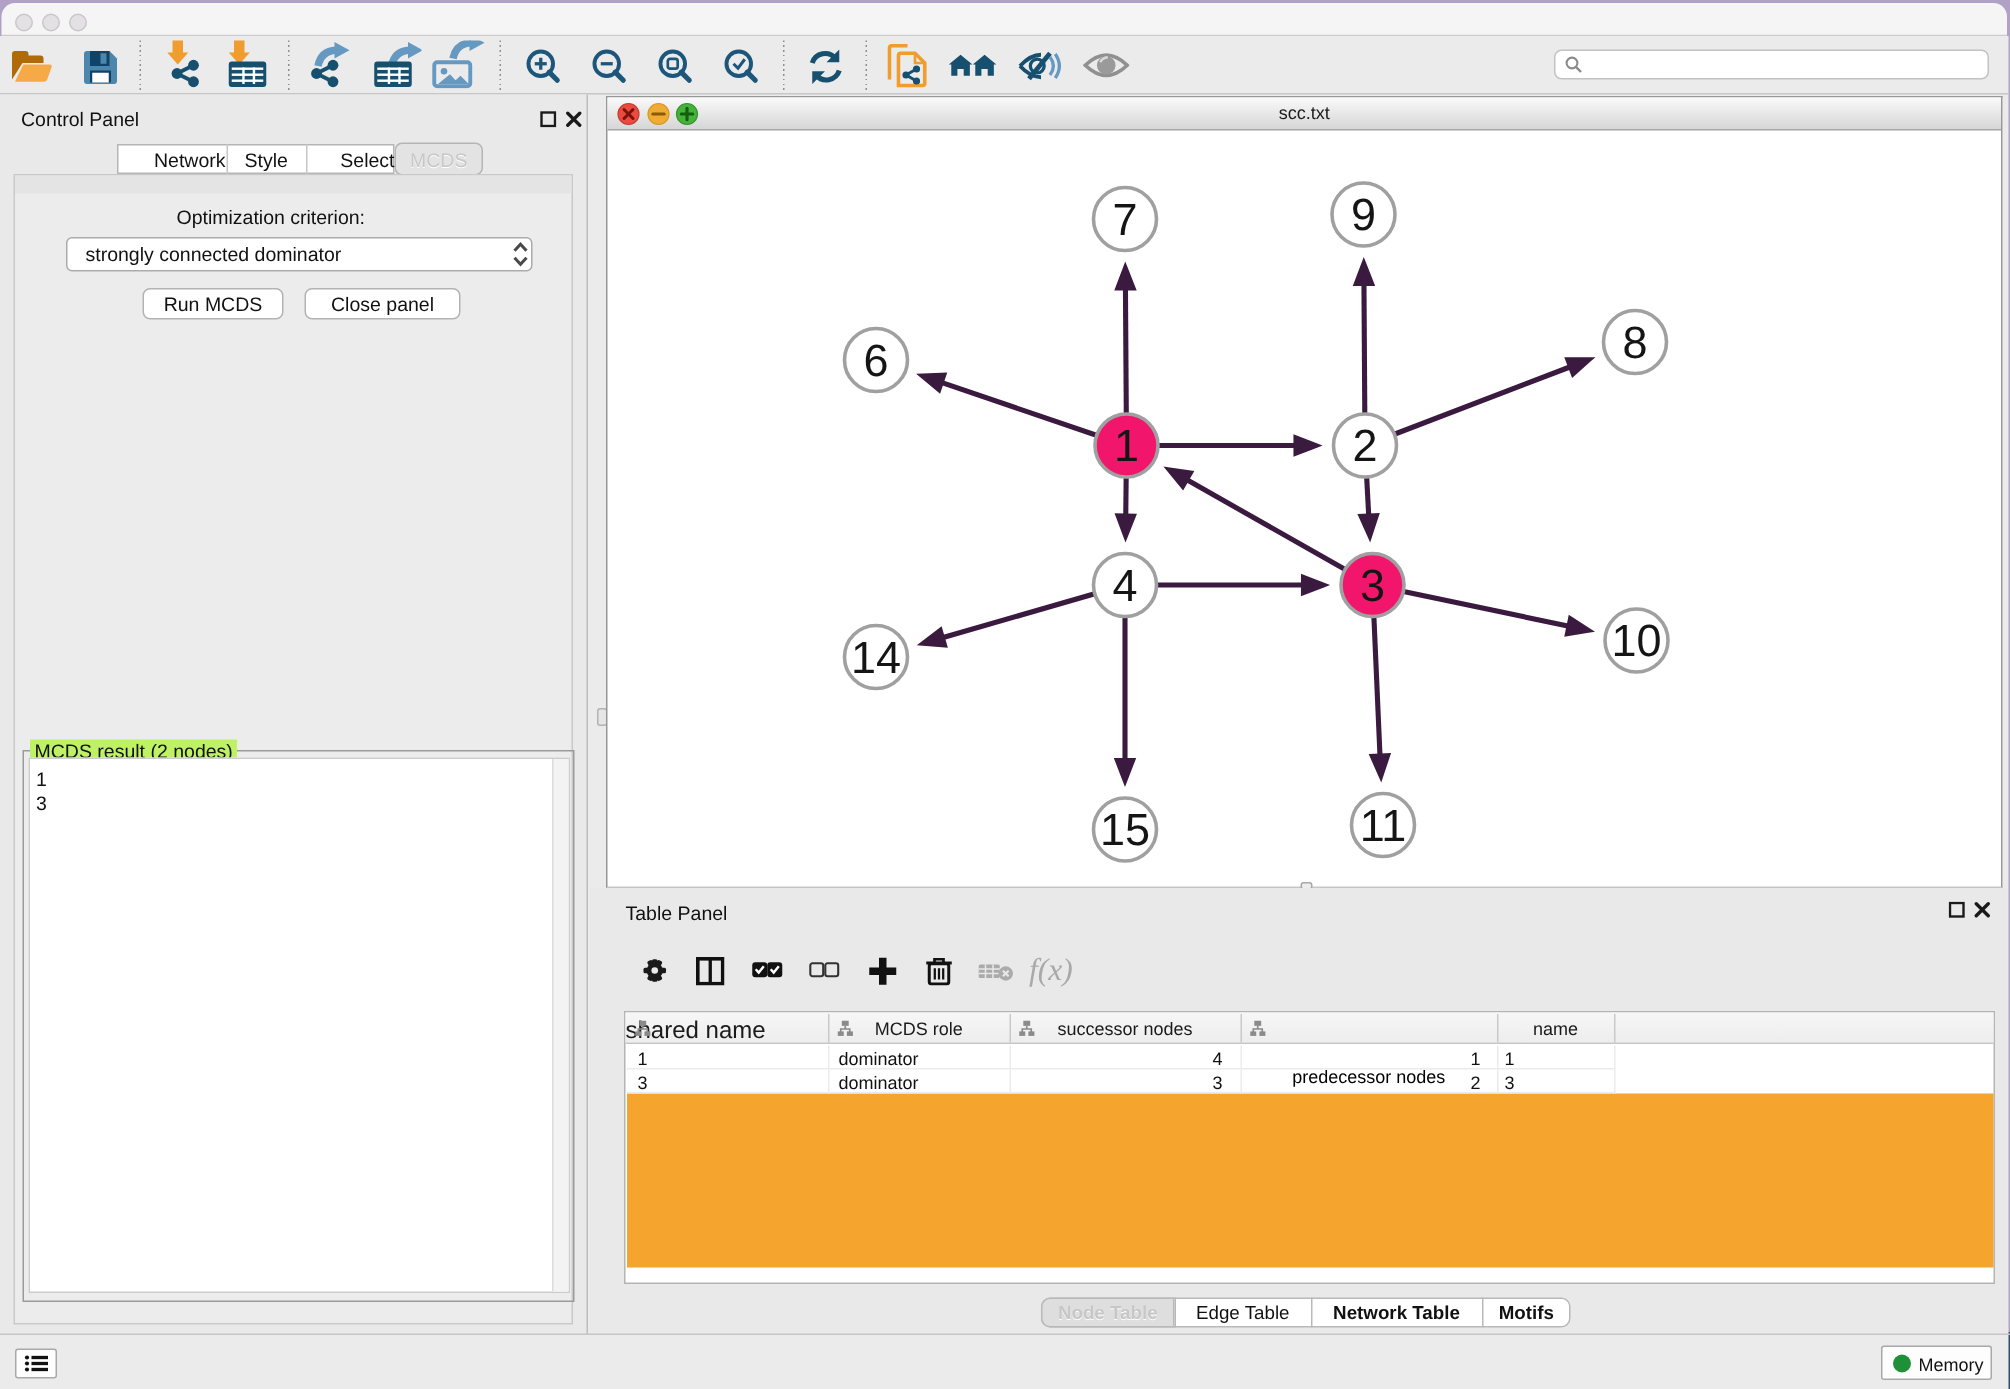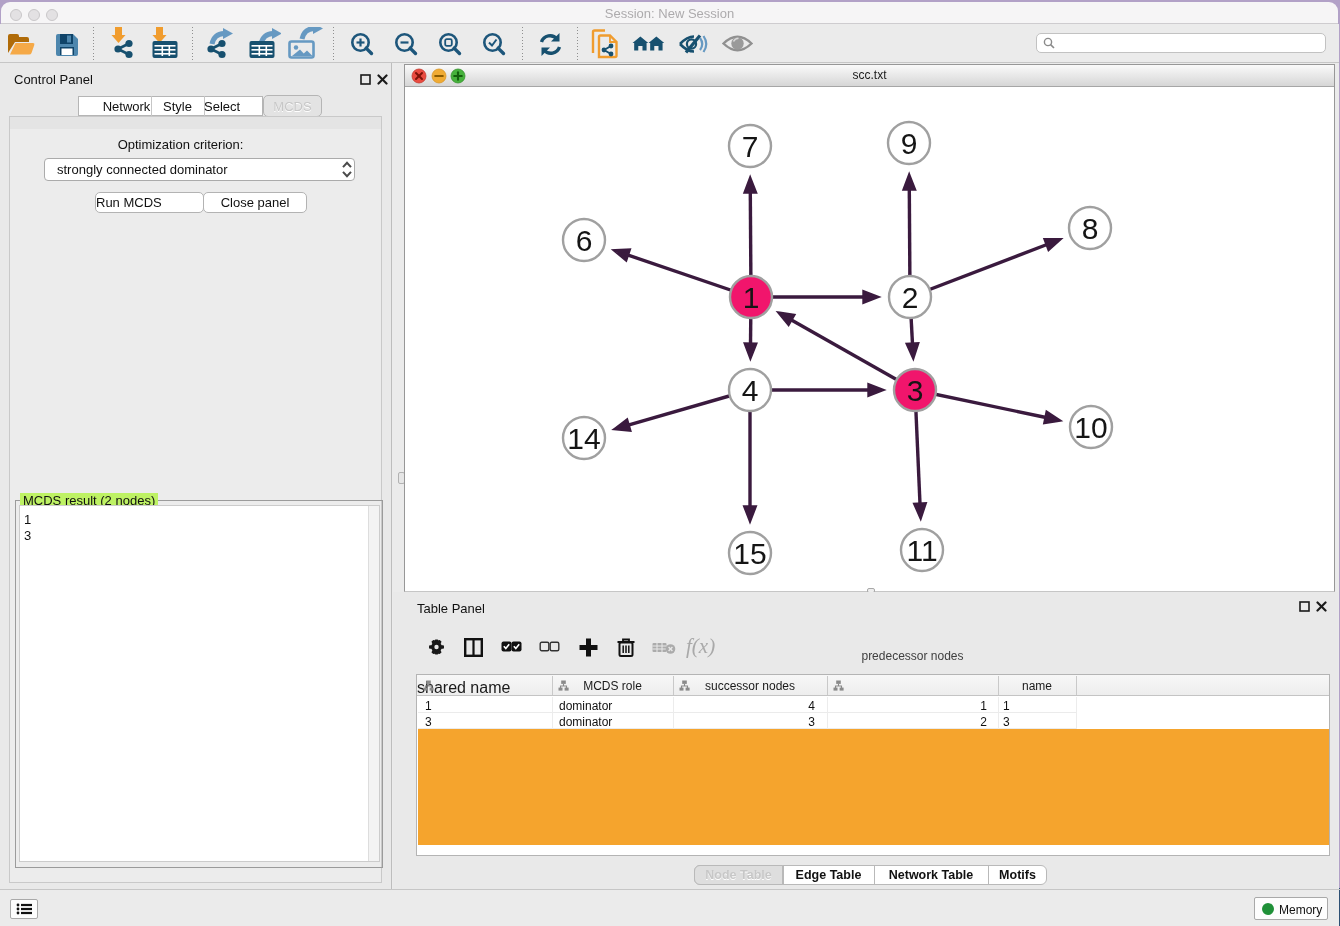--- a/index.html
+++ b/index.html
@@ -4,21 +4,20 @@
 body{width:1340px;height:926px;background:#b2a1c7;font-family:"Liberation Sans",sans-serif;overflow:hidden;position:relative;font-size:13px;color:#111;}
 .abs{position:absolute;}
 .sep{position:absolute;top:27px;height:33px;width:1px;background-image:repeating-linear-gradient(to bottom,#8f8f8f 0 1px,transparent 1px 3.2px);}
 .etched{color:#c7c7c7;text-shadow:0 1px 0 #ffffff;}
 </style></head><body>
 <div class="abs" style="left:1336px;top:888px;width:4px;height:38px;background:#2d4f74;"></div>
 <div class="abs" style="left:1px;top:2px;width:1337px;height:21px;background:#f6f5f6;border-radius:9px 9px 0 0;border-bottom:1px solid #cecccf;">
  <div class="abs" style="left:9px;top:7px;width:10px;height:10px;border-radius:50%;background:#e3e1e3;border:1px solid #c9c7c9;"></div>
  <div class="abs" style="left:27px;top:7px;width:10px;height:10px;border-radius:50%;background:#e3e1e3;border:1px solid #c9c7c9;"></div>
  <div class="abs" style="left:45px;top:7px;width:10px;height:10px;border-radius:50%;background:#e3e1e3;border:1px solid #c9c7c9;"></div>
- <div class="abs" style="left:0;top:4px;width:100%;text-align:center;color:#adabad;">Session: New Session</div>
 </div>
 <div class="abs" style="left:0;top:24px;width:1339px;height:902px;background:#ebebeb;"></div>
 
 <div class="abs" style="left:0;top:62px;width:1339px;height:1px;background:#c6c6c6;"></div>
 <svg class="abs" style="left:7px;top:33px" width="29" height="22" viewBox="0 0 29 22">
     <path d="M1 20 L1 3 Q1 1 3 1 L10 1 Q12 1 12 3 L12 4 L20 4 Q22 4 22 6 L22 9 L8 9 Z" fill="#b06b08"></path>
     <path d="M8.5 10 L26 10 Q28 10 27.3 12 L24.5 20 Q24 21.5 22 21.5 L3 21.5 Z" fill="#f5a947"></path>
   </svg>
 <svg class="abs" style="left:55px;top:33px" width="24" height="24" viewBox="0 0 24 24">
     <path d="M1 3 Q1 1 3 1 L18 1 L23 6 L23 21 Q23 23 21 23 L3 23 Q1 23 1 21 Z" fill="#4d86ad"></path>
@@ -155,32 +154,32 @@
       <line x1="9.5" y1="1.5" x2="1.5" y2="9.5"></line>
     </g>
   </svg>
 
 <div class="abs" style="left:263px;top:95px;width:59px;height:22px;background:#e3e3e3;border:1px solid #b5b5b5;border-radius:5px;box-sizing:border-box;"></div>
 <div class="abs" style="left:78px;top:96px;width:185px;height:20px;background:#fff;border:1px solid #b5b5b5;box-sizing:border-box;"></div>
 <div class="abs" style="left:151px;top:96px;width:1px;height:20px;background:#c6c6c6;"></div>
 <div class="abs" style="left:204px;top:96px;width:1px;height:20px;background:#c6c6c6;"></div>
 <div class="abs" style="left:78px;top:99px;width:73px;text-align:center;margin-left:12px;">Network</div>
 <div class="abs" style="left:151px;top:99px;width:53px;text-align:center;">Style</div>
-<div class="abs" style="left:204px;top:99px;width:59px;text-align:left;">Select</div>
+<div class="abs" style="left:204px;top:99px;width:59px;text-align:right;">Select</div>
 <div class="abs etched" style="left:263px;top:99px;width:59px;text-align:center;">MCDS</div>
 
 <div class="abs" style="left:9px;top:116px;width:373px;height:767px;background:#ececec;border:1px solid #c9c9c9;box-sizing:border-box;"></div>
 <div class="abs" style="left:10px;top:117px;width:371px;height:12px;background:#e4e4e4;"></div>
 <div class="abs" style="left:9px;top:137px;width:343px;text-align:center;">Optimization criterion:</div>
 <div class="abs" style="left:44px;top:158px;width:311px;height:23px;background:#fff;border:1px solid #ababab;border-radius:4px;box-sizing:border-box;"></div>
 <div class="abs" style="left:57px;top:162px;">strongly connected dominator</div>
 <svg class="abs" style="left:341px;top:161px" width="12" height="17" viewBox="0 0 12 17">
     <path d="M2 6.2 L6 1.8 L10 6.2 M2 10.8 L6 15.2 L10 10.8" stroke="#4a4a4a" stroke-width="2" fill="none"></path>
   </svg>
-<div class="abs" style="left:95px;top:192px;width:109px;height:21px;background:#fff;border:1px solid #b3b3b3;border-radius:5px;box-sizing:border-box;line-height:19px;">Run MCDS</div>
+<div class="abs" style="left:95px;top:192px;width:94px;height:21px;background:#fff;border:1px solid #b3b3b3;border-radius:5px;box-sizing:border-box;text-align:center;line-height:19px;">Run MCDS</div>
 <div class="abs" style="left:203px;top:192px;width:104px;height:21px;background:#ffffff;border:1px solid #b3b3b3;border-radius:5px;box-sizing:border-box;text-align:center;line-height:19px;">Close panel</div>
 
 <div class="abs" style="left:15px;top:500px;width:368px;height:368px;border:1px solid #9b9b9b;box-sizing:border-box;"></div>
 <div class="abs" style="left:20px;top:493px;background:#bef264;padding:0 3px;font-size:13px;">MCDS result (2 nodes)</div>
 <div class="abs" style="left:19px;top:505px;width:361px;height:357px;background:#fff;border:1px solid #cccccc;box-sizing:border-box;"></div>
 <div class="abs" style="left:368px;top:506px;width:11px;height:355px;background:#f3f3f3;border-left:1px solid #dddddd;box-sizing:border-box;"></div>
 <div class="abs" style="left:24px;top:512px;line-height:16px;">1<br>3</div>
 
 <div class="abs" style="left:398px;top:472px;width:7px;height:12px;background:#e6e6e6;border:1px solid #b2b2b2;border-radius:2px;box-sizing:border-box;"></div>
 
@@ -349,21 +348,21 @@
   </svg>
 <div class="abs" style="left:827px;top:676px;width:1px;height:19px;background:#c9c9c9;"></div>
 <div class="abs" style="left:673px;top:679px;width:154px;text-align:center;font-size:12px;color:#1a1a1a;">successor nodes</div>
 <svg class="abs" style="left:679px;top:680px" width="11" height="11" viewBox="0 0 11 11">
     <rect x="3.2" y="0.5" width="4.6" height="3.4" fill="#8a8a8a"></rect>
     <path d="M5.5 4 L5.5 6 M2.5 8 L2.5 6 L8.5 6 L8.5 8" stroke="#8a8a8a" stroke-width="1.1" fill="none"></path>
     <rect x="0.5" y="7.6" width="4" height="3" fill="#8a8a8a"></rect>
     <rect x="6.6" y="7.6" width="4" height="3" fill="#8a8a8a"></rect>
   </svg>
 <div class="abs" style="left:998px;top:676px;width:1px;height:19px;background:#c9c9c9;"></div>
-<div class="abs" style="left:827px;top:649px;width:171px;text-align:center;font-size:12px;color:#404040;">predecessor nodes</div>
+<div class="abs" style="left:827px;top:711px;width:171px;text-align:center;font-size:12px;color:#000000;">predecessor nodes</div>
 <svg class="abs" style="left:833px;top:680px" width="11" height="11" viewBox="0 0 11 11">
     <rect x="3.2" y="0.5" width="4.6" height="3.4" fill="#8a8a8a"></rect>
     <path d="M5.5 4 L5.5 6 M2.5 8 L2.5 6 L8.5 6 L8.5 8" stroke="#8a8a8a" stroke-width="1.1" fill="none"></path>
     <rect x="0.5" y="7.6" width="4" height="3" fill="#8a8a8a"></rect>
     <rect x="6.6" y="7.6" width="4" height="3" fill="#8a8a8a"></rect>
   </svg>
 <div class="abs" style="left:1076px;top:676px;width:1px;height:19px;background:#c9c9c9;"></div>
 <div class="abs" style="left:998px;top:679px;width:78px;text-align:center;font-size:12px;color:#1a1a1a;">name</div>
 <div class="abs" style="left:418px;top:729px;width:911px;height:116px;background:#f5a42d;"></div>
 <div class="abs" style="left:425px;top:699px;font-size:12px;">1</div>
@@ -383,21 +382,21 @@
 <div class="abs" style="left:827px;top:697px;width:1px;height:32px;background:#ececec;"></div>
 <div class="abs" style="left:998px;top:697px;width:1px;height:32px;background:#ececec;"></div>
 <div class="abs" style="left:1076px;top:697px;width:1px;height:32px;background:#ececec;"></div>
 
 <div class="abs" style="left:694px;top:865px;width:353px;height:20px;background:#fff;border:1px solid #b9b9b9;border-radius:6px;box-sizing:border-box;"></div>
 <div class="abs" style="left:694px;top:865px;width:89px;height:20px;background:#dedede;border:1px solid #b9b9b9;border-radius:6px 0 0 6px;box-sizing:border-box;"></div>
 <div class="abs" style="left:783px;top:865px;width:1px;height:20px;background:#b9b9b9;"></div>
 <div class="abs" style="left:874px;top:865px;width:1px;height:20px;background:#b9b9b9;"></div>
 <div class="abs" style="left:988px;top:865px;width:1px;height:20px;background:#b9b9b9;"></div>
 <div class="abs etched" style="left:694px;top:868px;width:89px;text-align:center;font-weight:bold;font-size:12.5px;">Node Table</div>
-<div class="abs " style="left:783px;top:868px;width:91px;text-align:center;font-weight:bold;font-size:12.5px;">Edge Table</div>
+<div class="abs " style="left:783px;top:868px;width:91px;text-align:center;font-weight:normal;font-size:12.5px;">Edge Table</div>
 <div class="abs " style="left:874px;top:868px;width:114px;text-align:center;font-weight:bold;font-size:12.5px;">Network Table</div>
 <div class="abs " style="left:988px;top:868px;width:59px;text-align:center;font-weight:bold;font-size:12.5px;">Motifs</div>
 
 <div class="abs" style="left:0;top:889px;width:1340px;height:1px;background:#c6c6c6;"></div>
 <div class="abs" style="left:10px;top:899px;width:28px;height:20px;background:#fdfdfd;border:1px solid #a9a9a9;border-radius:2px;box-sizing:border-box;"></div>
 <svg class="abs" style="left:16px;top:903px" width="16" height="12" viewBox="0 0 16 12">
     <g fill="#111">
       <circle cx="2" cy="2" r="1.4"></circle>
       <circle cx="2" cy="6" r="1.4"></circle>
       <circle cx="2" cy="10" r="1.4"></circle>

